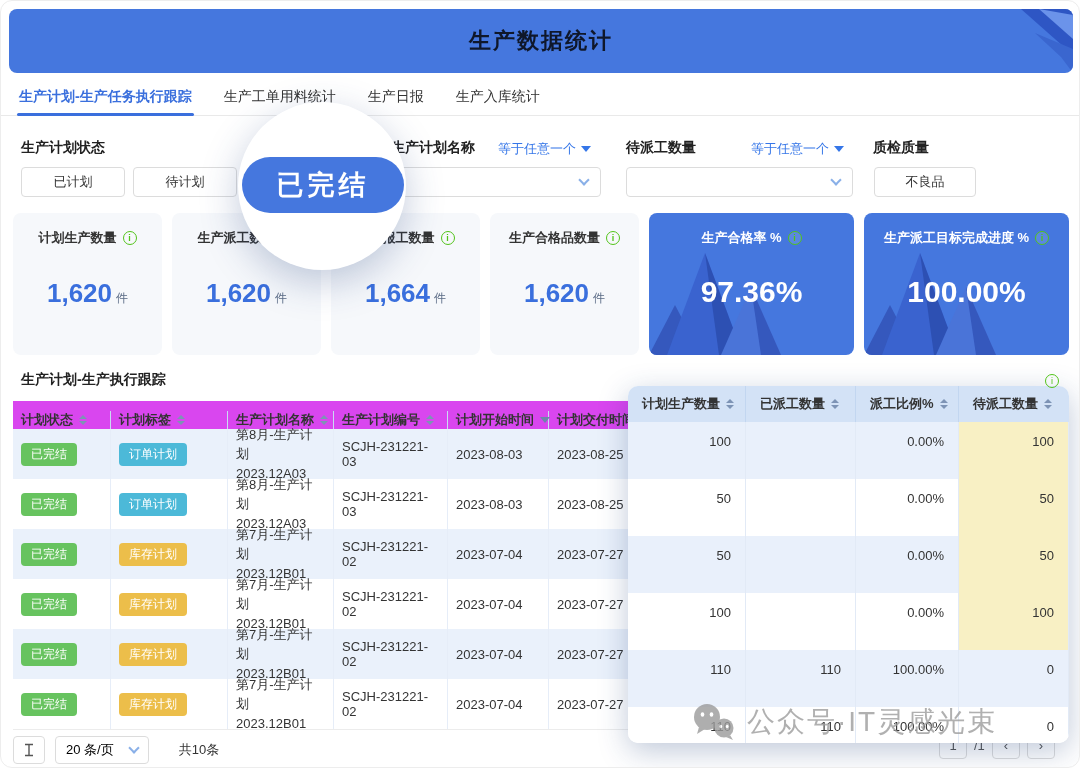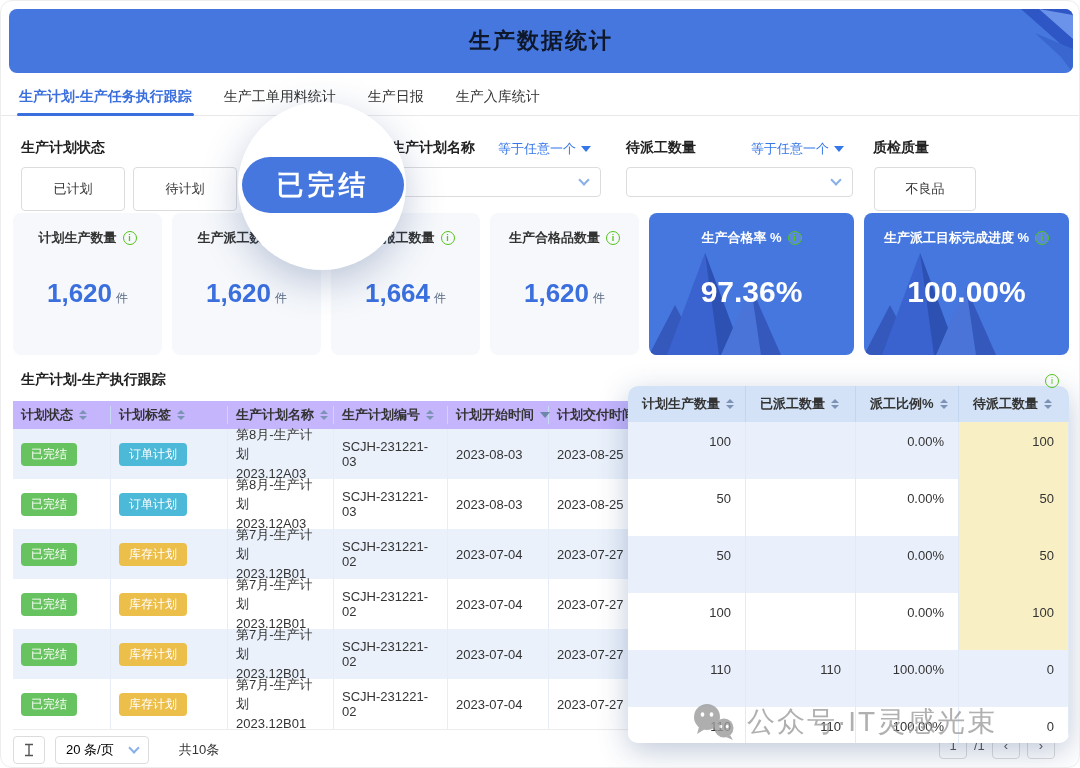--- a/index.html
+++ b/index.html
@@ -15,41 +15,41 @@
   
   .tabs{position:absolute;left:0;top:82px;width:100%;height:33px;border-bottom:1px solid #e9e9e9;display:flex;gap:28px;padding-left:16px}
   .tab{font-size:14px;color:#333;padding:5px 2px;position:relative;cursor:pointer;white-space:nowrap}
   .tab.active{color:#3a6fdd;font-weight:bold}
   .tab.active::after{content:"";position:absolute;left:0;right:0;bottom:-1px;height:3px;background:#3a6fdd;border-radius:2px}
 
   
   .flabel{position:absolute;top:138px;font-size:14px;font-weight:bold;color:#222;white-space:nowrap}
   .fop{position:absolute;top:139px;font-size:13px;color:#3576e8;display:flex;align-items:center;gap:5px;cursor:pointer;white-space:nowrap}
   .caret{width:0;height:0;border-left:5px solid transparent;border-right:5px solid transparent;border-top:6px solid #3576e8}
-  .fbtn{position:absolute;top:166px;height:44px;border:1px solid #dcdcdc;border-radius:4px;background:#fff;font-size:13px;color:#333;display:flex;align-items:center;justify-content:center;cursor:pointer}
+  .fbtn{position:absolute;top:166px;height:30px;border:1px solid #dcdcdc;border-radius:4px;background:#fff;font-size:13px;color:#333;display:flex;align-items:center;justify-content:center;cursor:pointer}
   .fselect{position:absolute;top:166px;height:30px;border:1px solid #dcdcdc;border-radius:4px;background:#fff;display:flex;align-items:center;justify-content:flex-end;padding-right:12px;cursor:pointer}
   .chev{width:8px;height:8px;border-right:2px solid #8ab0e8;border-bottom:2px solid #8ab0e8;transform:rotate(45deg);margin-top:-4px}
 
   
   .cards{position:absolute;left:12px;top:212px;width:1056px;height:142px;display:flex;gap:10px}
   .card{flex:1;background:#f6f8fb;border-radius:8px;position:relative}
   .card .t{display:flex;justify-content:center;align-items:center;gap:6px;padding-top:16px;font-size:13px;color:#333;font-weight:bold;position:relative;z-index:2}
   .card .v{margin-top:31px;text-align:center;font-size:26px;font-weight:bold;color:#3a6fdd;position:relative;z-index:2}
   .card .v .u{font-size:12px;color:#5a6b85;font-weight:normal;margin-left:4px}
   .card.blue{flex:none;width:205px;background:#4577de;overflow:hidden}
   .card.blue .t{color:#fff}
   .card.blue .v{color:#fff;font-size:30px;margin-top:28px}
   .card .mountains{position:absolute;left:0;bottom:0;z-index:1}
   .info{width:14px;height:14px;border:1px solid #52c41a;border-radius:50%;color:#52c41a;font-size:9px;line-height:12px;text-align:center;flex:none;font-style:normal;display:inline-block;background:rgba(255,255,255,.12)}
 
   .section-title{position:absolute;left:20px;top:370px;font-size:14px;font-weight:bold;color:#222}
 
   
   .mtable{position:absolute;left:12px;top:400px;width:1056px;height:328px;overflow:hidden;font-size:13px;color:#333}
-  .mhead{display:flex;height:28px;background:#c4b5fd;align-items:center;font-weight:bold}
+  .mhead{display:flex;height:28px;background:#d946ef;align-items:flex-end;font-weight:bold}
   .hcell{display:flex;align-items:center;padding:0 8px;border-right:1px solid #c9dbf2;white-space:nowrap}
   .mrow{display:flex;height:50px;background:#fff}
   .mrow.alt{background:#eaf1fb}
   .mcell{display:flex;align-items:center;padding:0 8px;border-right:1px solid #e6edf8}
   .c1{width:98px}.c2{width:117px}.c3{width:106px}.c4{width:114px}.c5{width:101px}.c6{width:100px}.c7{flex:1;border-right:none}
   .namecell{flex-direction:column;align-items:flex-start;justify-content:center;line-height:1.5}
   .badge{padding:3px 10px;border-radius:4px;color:#fff;font-size:12px;white-space:nowrap}
   .b-green{background:#67c35f}.b-teal{background:#4cb9d8}.b-yellow{background:#ecbe4a}
   .sort{display:inline-flex;flex-direction:column;gap:2px;margin-left:6px}
   .sort s{display:block;width:0;height:0;border-left:4px solid transparent;border-right:4px solid transparent;text-decoration:none}

